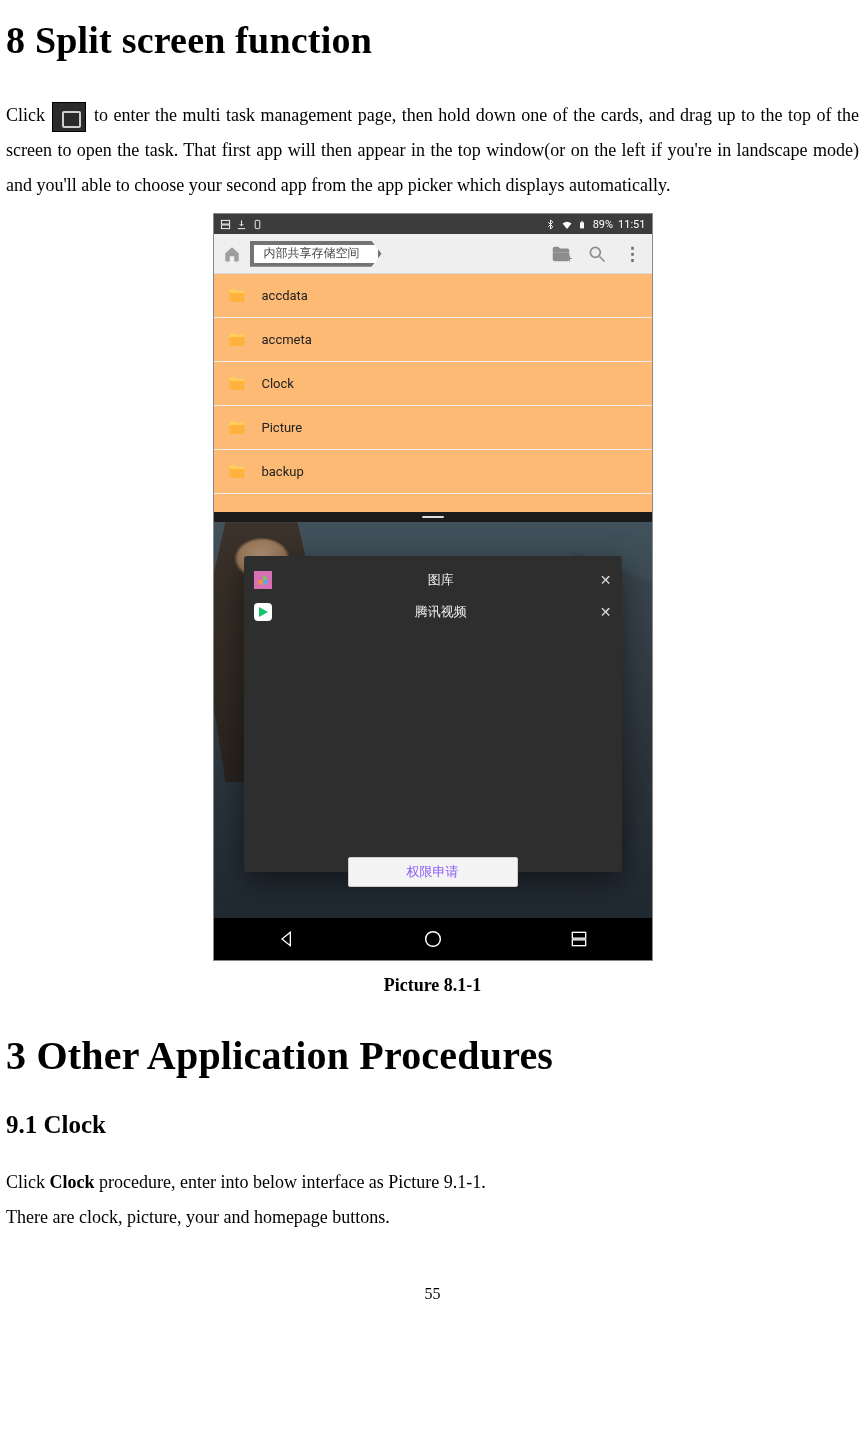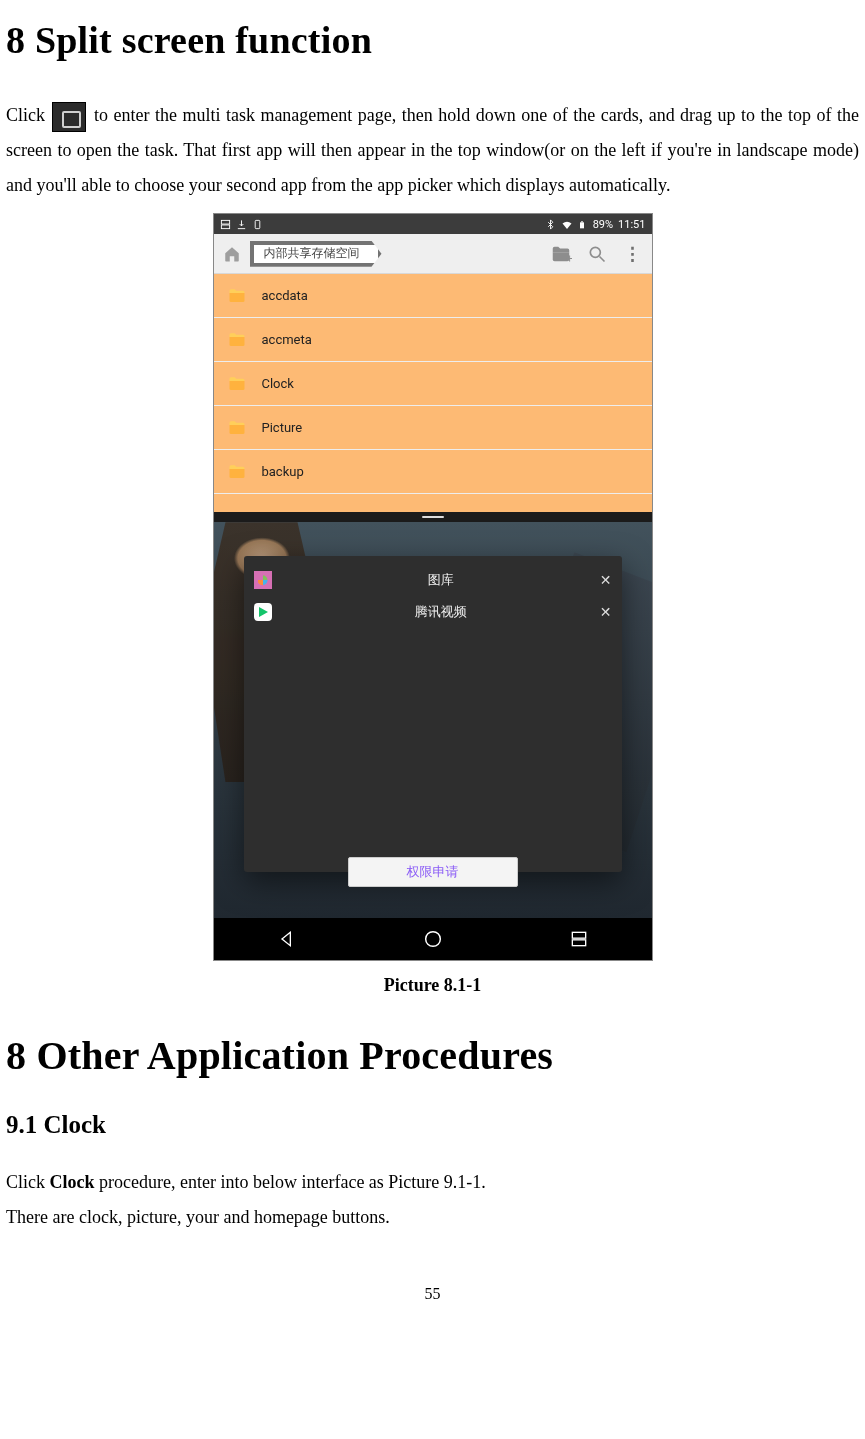--- a/index.html
+++ b/index.html
@@ -372,21 +372,21 @@
             <rect x="4" y="4" width="16" height="7" fill="none" stroke="#fff" stroke-width="1.6"></rect>
             <rect x="4" y="13" width="16" height="7" fill="none" stroke="#fff" stroke-width="1.6"></rect>
           </svg>
       </span>
     </div>
 
   </div>
   <div class="figure-caption">Picture 8.1-1</div>
 </div>
 
-<h1 class="big2">8 Other Application Procedures</h1>
+<h1 class="big2">3 Other Application Procedures</h1>
 
 <h2 class="sub">9.1   Clock</h2>
 
 <p class="body-line">
   <span>Click </span><b>Clock</b><span> procedure, enter into below interface as Picture 9.1-1.</span>
 </p>
 <p class="body-line">There are clock, picture, your and homepage buttons.</p>
 
 <div class="page-num">55</div>
 

